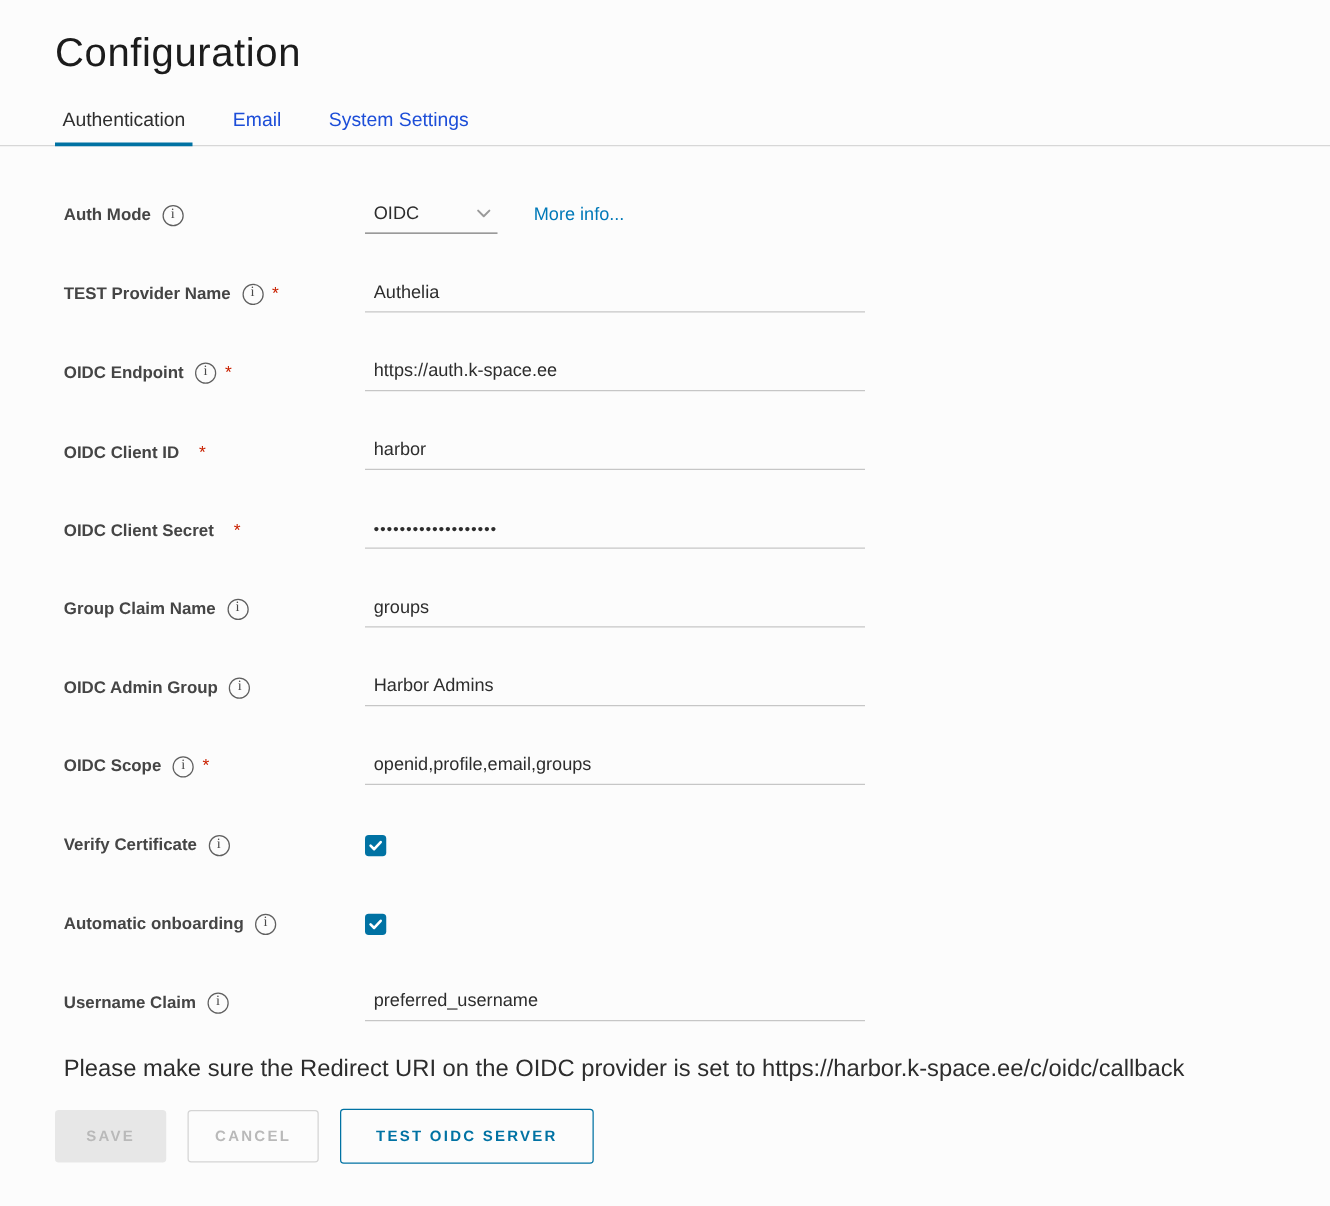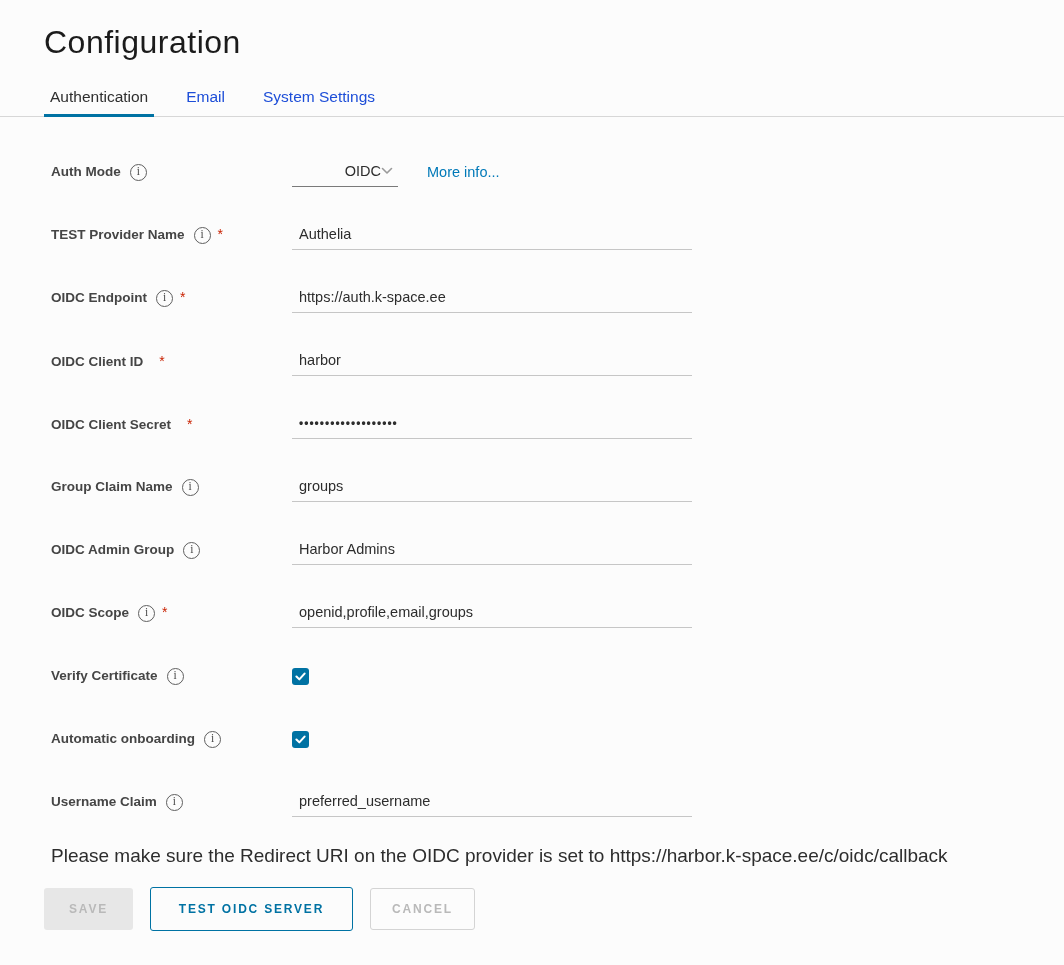--- a/index.html
+++ b/index.html
@@ -104,21 +104,21 @@
     padding: 0 0 2px 7px;
     outline: none;
   }
   .secret-input { letter-spacing: 1px; font-weight: 700; font-size: 12px; }
   .select {
     width: 106px;
     height: 30px;
     border-bottom: 1px solid #7a7a7a;
     display: flex;
     align-items: center;
-    justify-content: flex-end;
+    justify-content: space-between;
     padding: 0 5px 2px 7px;
     font-size: 14.5px;
     color: #2d2d2d;
     cursor: pointer;
   }
   .chevron { display: inline-flex; align-items: center; }
   .more-info {
     margin-left: 29px;
     font-size: 14.5px;
     color: #0079b8;
@@ -340,17 +340,17 @@
         <input class="text-input" type="text" value="preferred_username" style="">
       </div>
     </div>
 
   </div>
 
   <p class="note">Please make sure the Redirect URI on the OIDC provider is set to https://harbor.k-space.ee/c/oidc/callback</p>
 
   <div class="actions">
     <button class="btn btn-save">SAVE</button>
+    <button class="btn btn-cancel">CANCEL</button>
     <button class="btn btn-test">TEST OIDC SERVER</button>
-    <button class="btn btn-cancel">CANCEL</button>
   </div>
 
 </div>
 
 </body></html>

